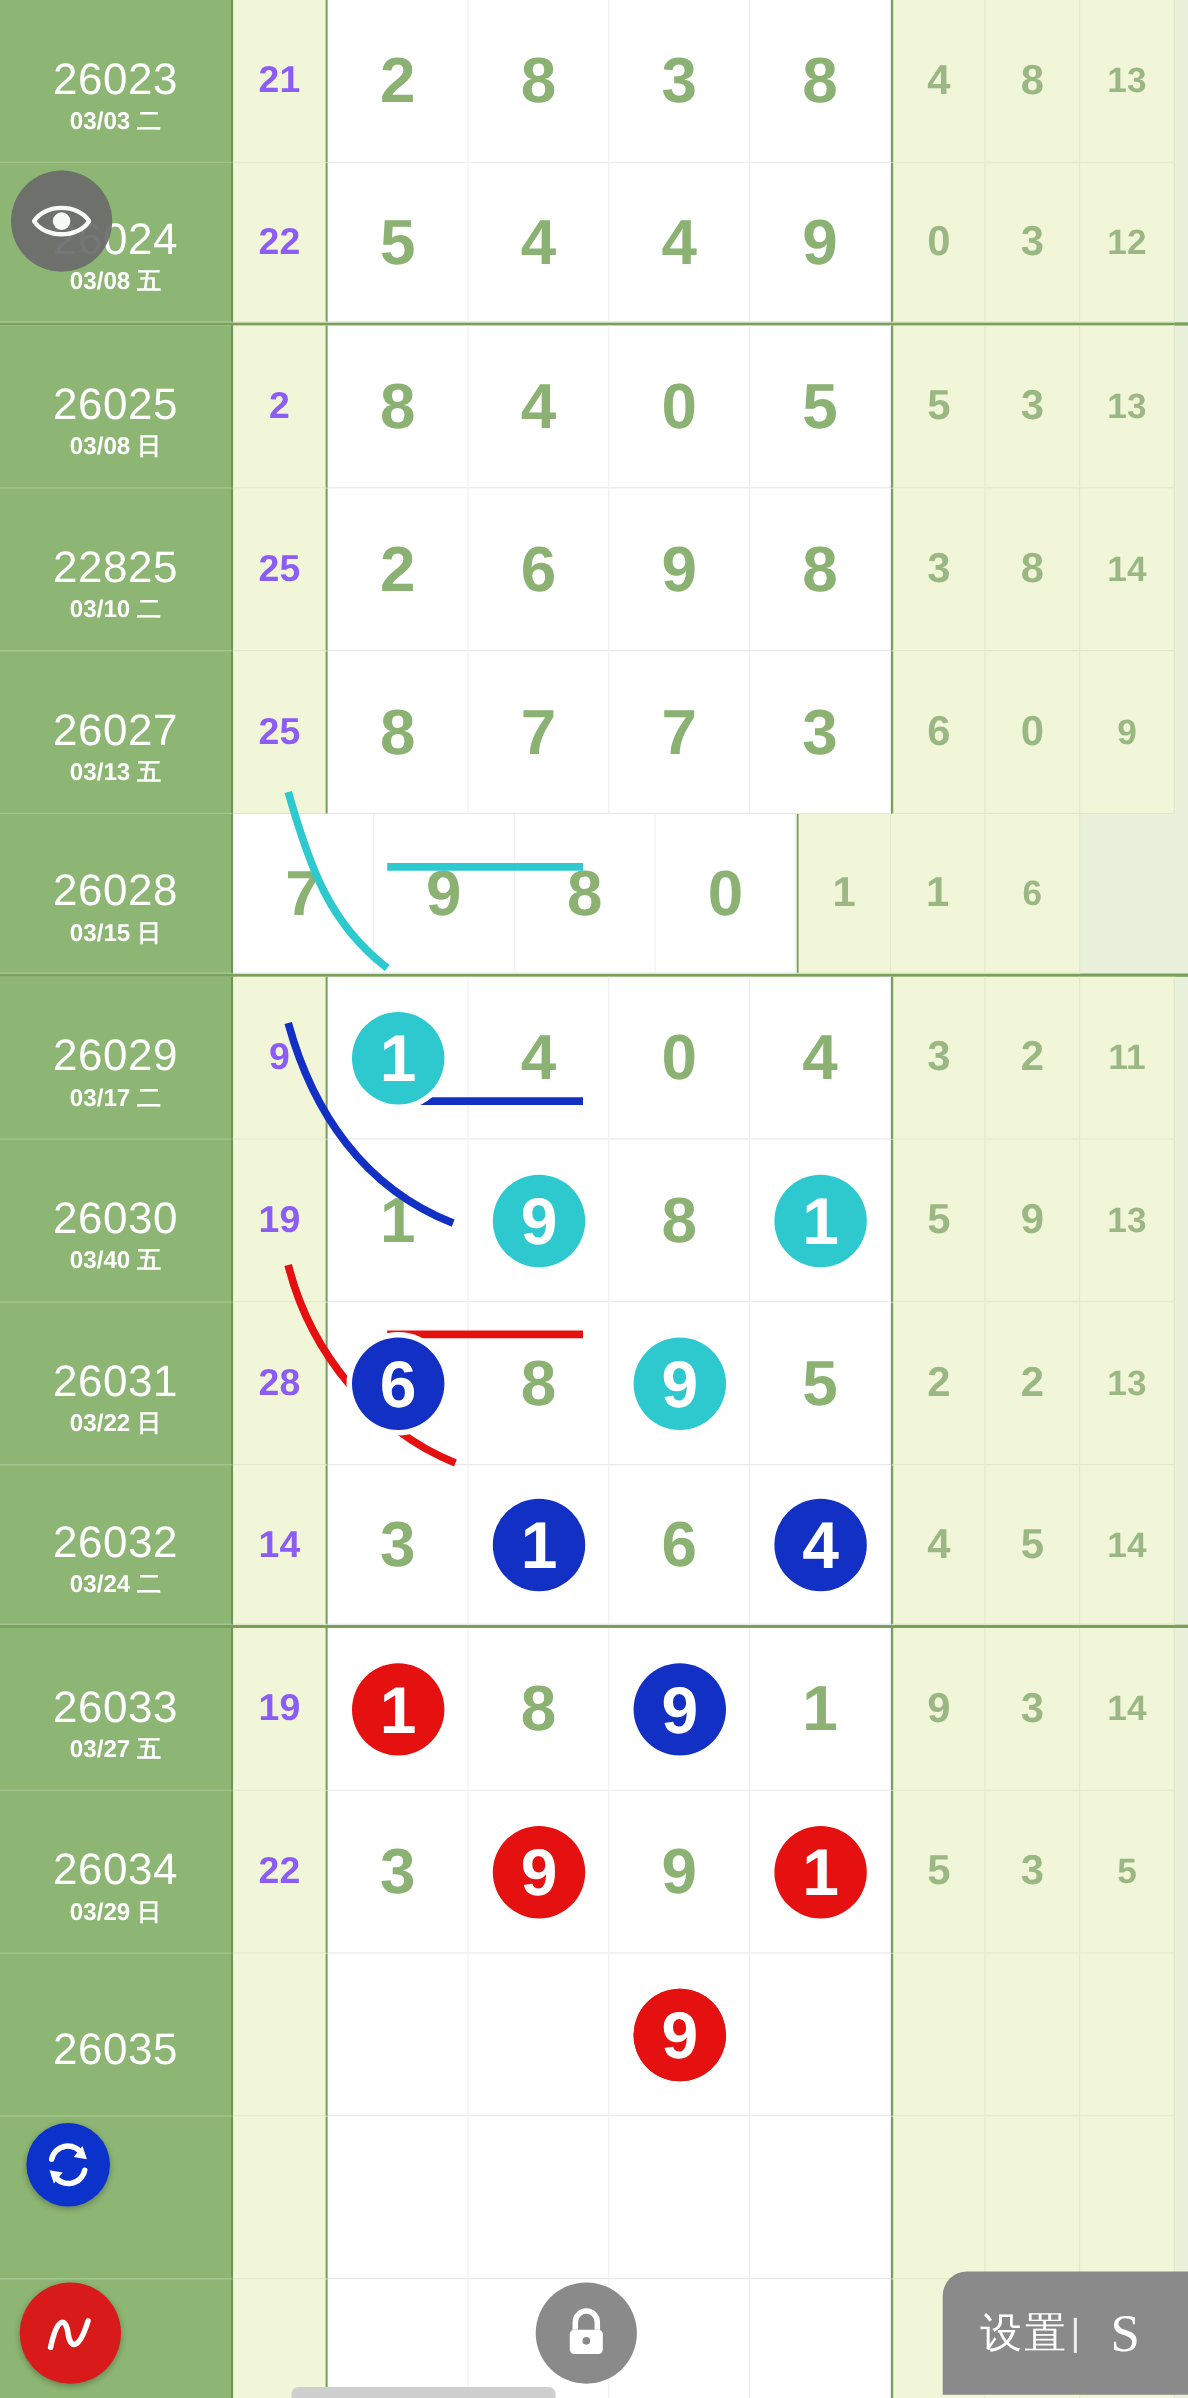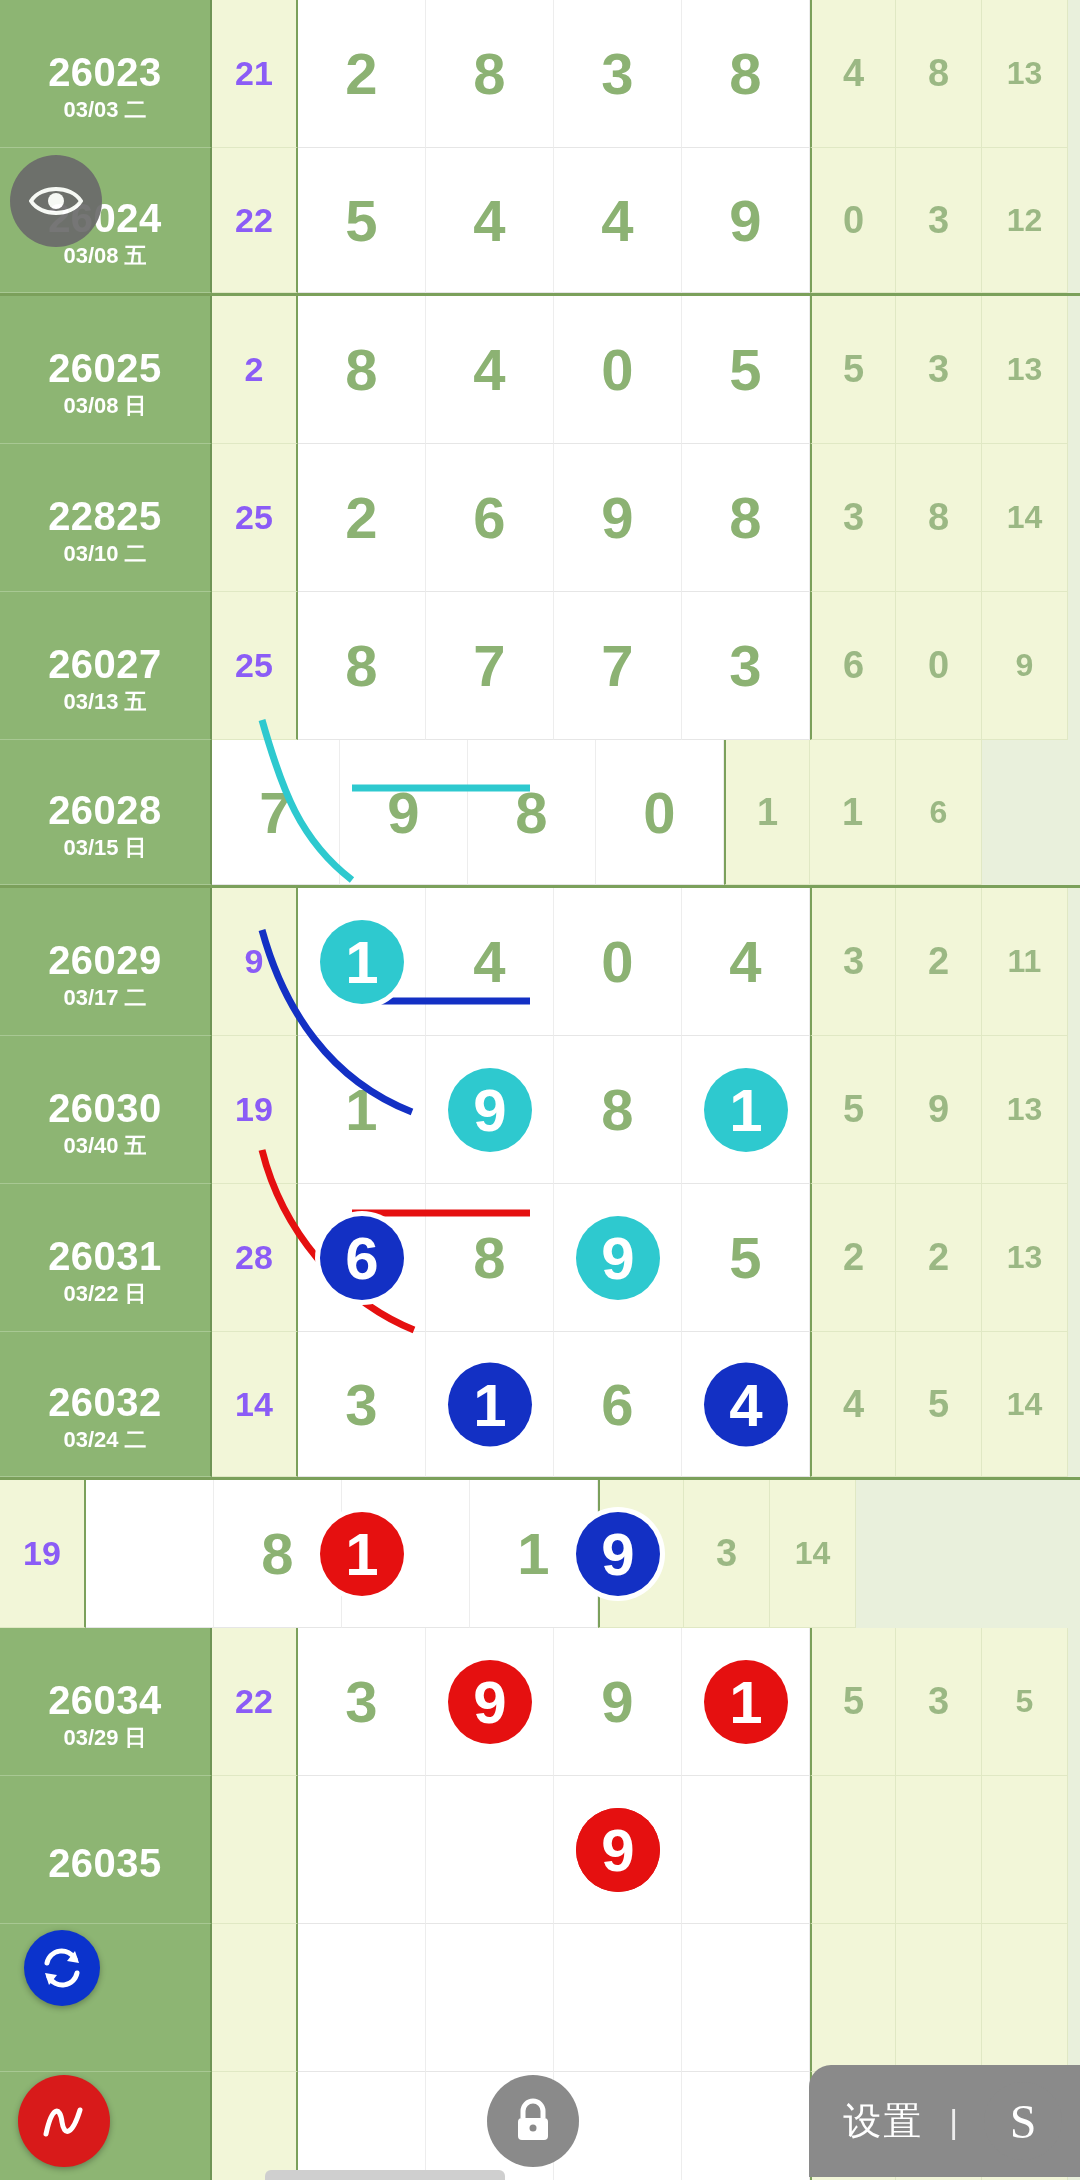--- a/index.html
+++ b/index.html
@@ -35,21 +35,21 @@
     color: #ffffff;
     display: flex;
     flex-direction: column;
     align-items: center;
     justify-content: center;
     border-bottom: 1px solid #a8c893;
     border-right: 2px solid #6f9455;
   }
   .c-issue .num {
     font-size: 40px;
-    font-weight: bold;
+    font-weight: normal;
     letter-spacing: 0.5px;
     line-height: 1.05;
     margin-top: 28px;
   }
   .c-issue .date {
     font-size: 22px;
     font-weight: bold;
     margin-top: 2px;
   }
 
@@ -133,21 +133,21 @@
     background: #8a8a8a;
     display: flex; align-items: center; justify-content: center;
   }
   .settings-bar {
     position: absolute;
     right: 0; top: 2065px;
     height: 112px;
     padding: 0 18px 0 34px;
     background: #8a8a8a;
     border-top-left-radius: 22px;
-    display: flex; align-items: center; gap: 26px;
+    display: flex; align-items: center; gap: 2px;
     color: #ffffff;
   }
   .settings-bar .label {
     font-size: 38px;
     letter-spacing: 2px;
   }
   .settings-bar .divider { font-size: 34px; opacity: 0.85; }
   .s-logo {
     width: 78px; height: 78px;
     border-radius: 50%;
@@ -304,20 +304,24 @@
         <div class="c-sum">14</div>
         <div class="c-ball" id="cell-9-0">3</div>
         <div class="c-ball" id="cell-9-1" style="color: transparent;">1</div>
         <div class="c-ball" id="cell-9-2">6</div>
         <div class="c-ball" id="cell-9-3" style="color: transparent;">4</div>
         <div class="c-tail first">4</div>
         <div class="c-tail">5</div>
         <div class="c-tail small">14</div>
       </div>
       <div class="row">
+        <div class="c-issue">
+          <div class="num">26033</div>
+          <div class="date">03/27 五</div>
+        </div>
         <div class="c-sum">19</div>
         <div class="c-ball" id="cell-10-0" style="color: transparent;">1</div>
         <div class="c-ball" id="cell-10-1">8</div>
         <div class="c-ball" id="cell-10-2" style="color: transparent;">9</div>
         <div class="c-ball" id="cell-10-3">1</div>
         <div class="c-tail first">9</div>
         <div class="c-tail">3</div>
         <div class="c-tail small">14</div>
       </div>
       <div class="row">

